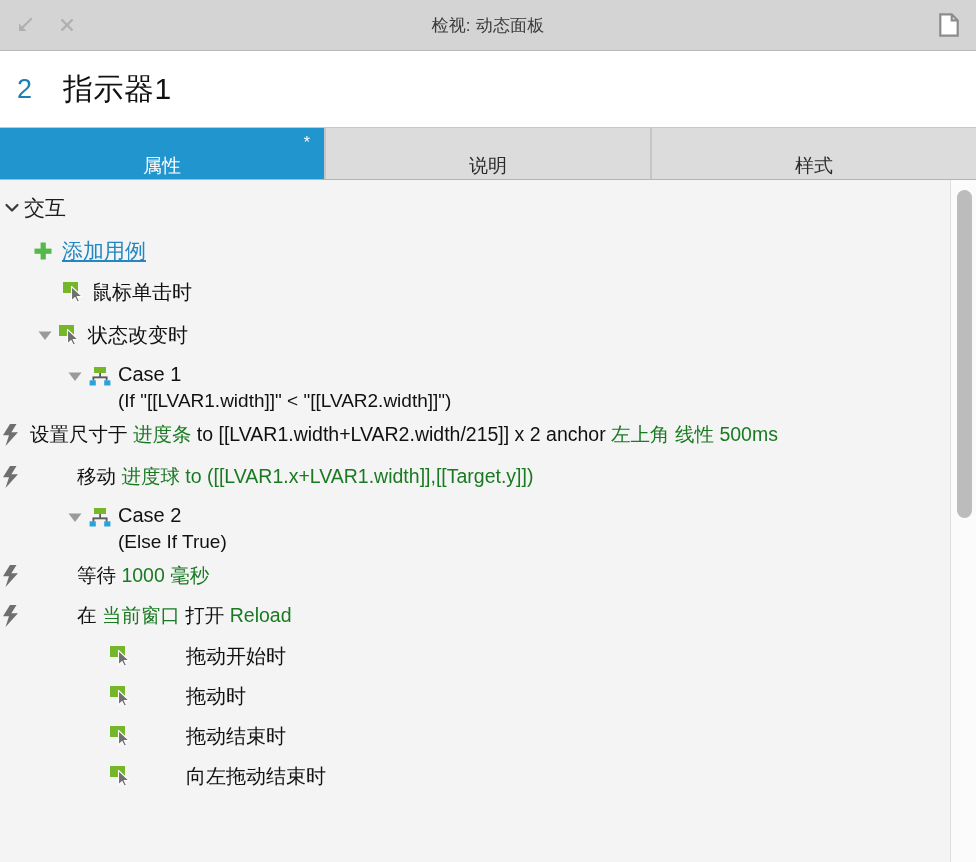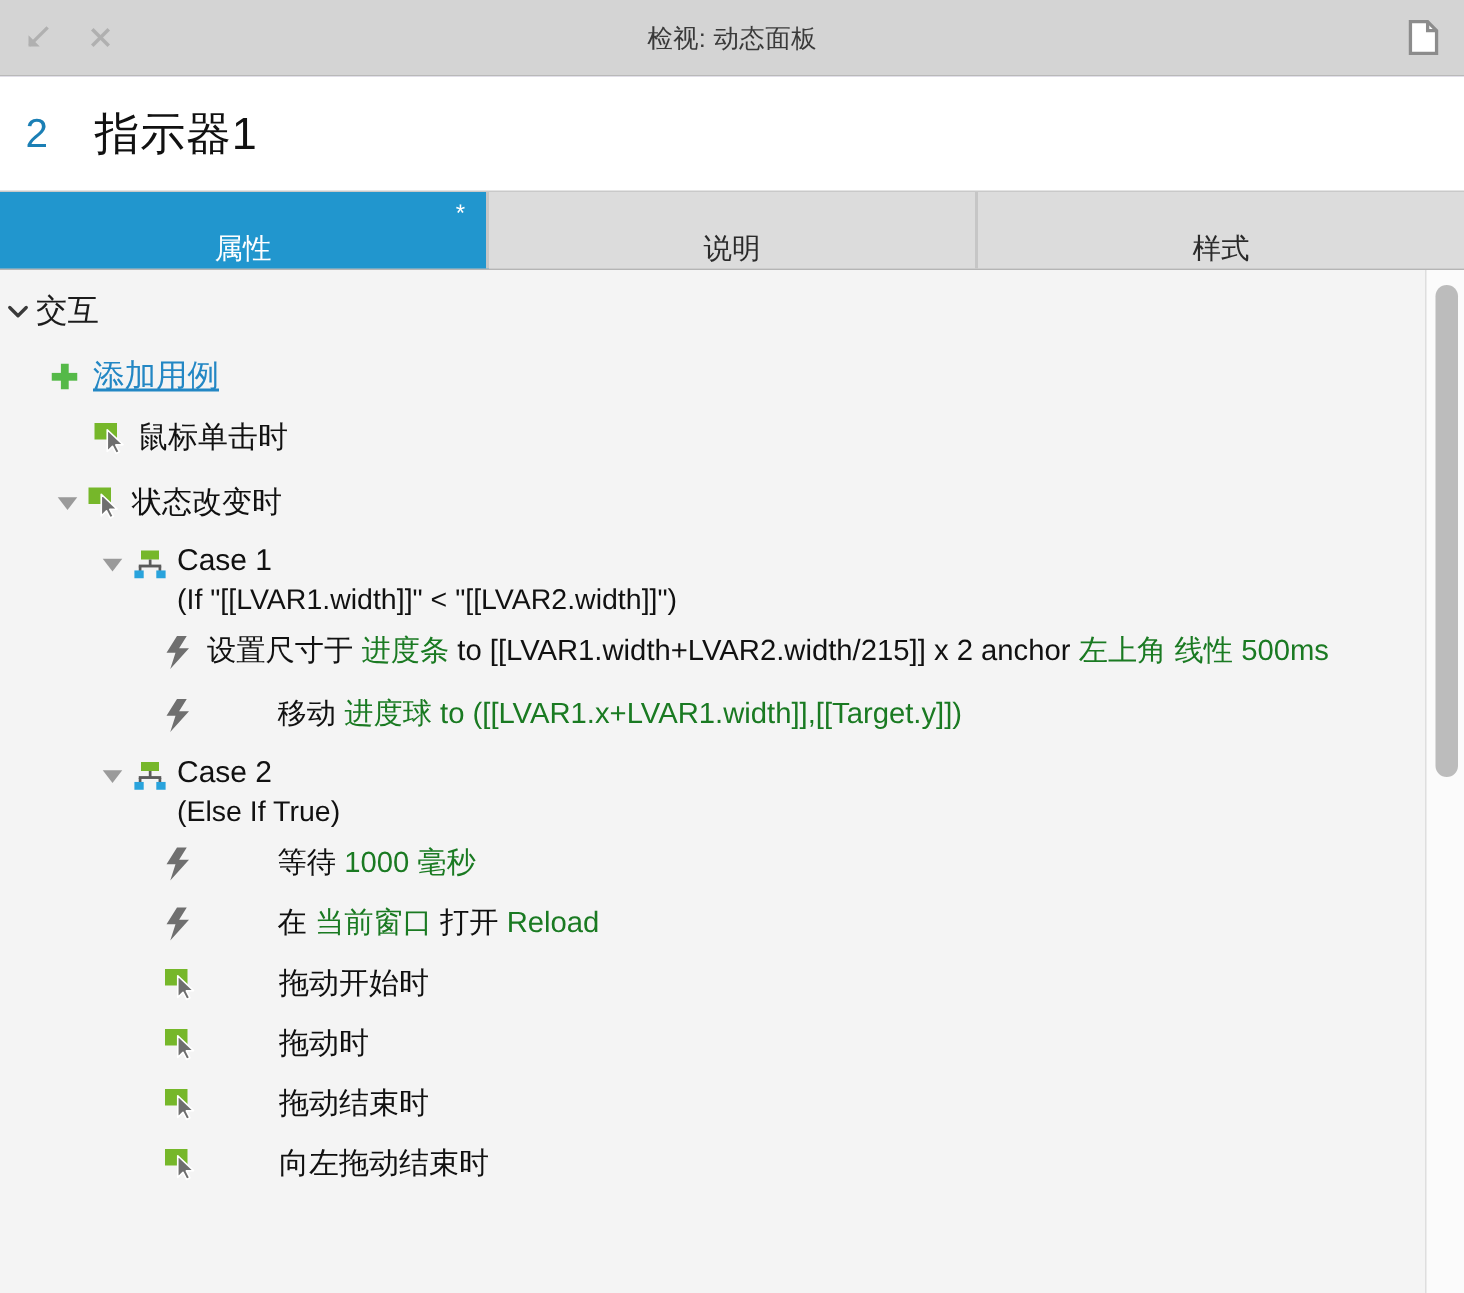--- a/index.html
+++ b/index.html
@@ -212,21 +212,21 @@
     color: #111111;
     padding-top: 5px;
     max-width: 780px;
   }
   .g { color: #1a7a22; }
 
   
   .ind-1 { padding-left: 32px; align-items: center; }
   .ind-2 { padding-left: 36px; }
   .ind-3 { padding-left: 62px; }
-  .ind-4 { padding-left: 108px; }
+  .ind-4 { }
 
   
   .scrollbar {
     position: absolute;
     right: 0;
     top: 0;
     width: 26px;
     height: 682px;
     background: #fbfbfb;
     border-left: 1px solid #dedede;

